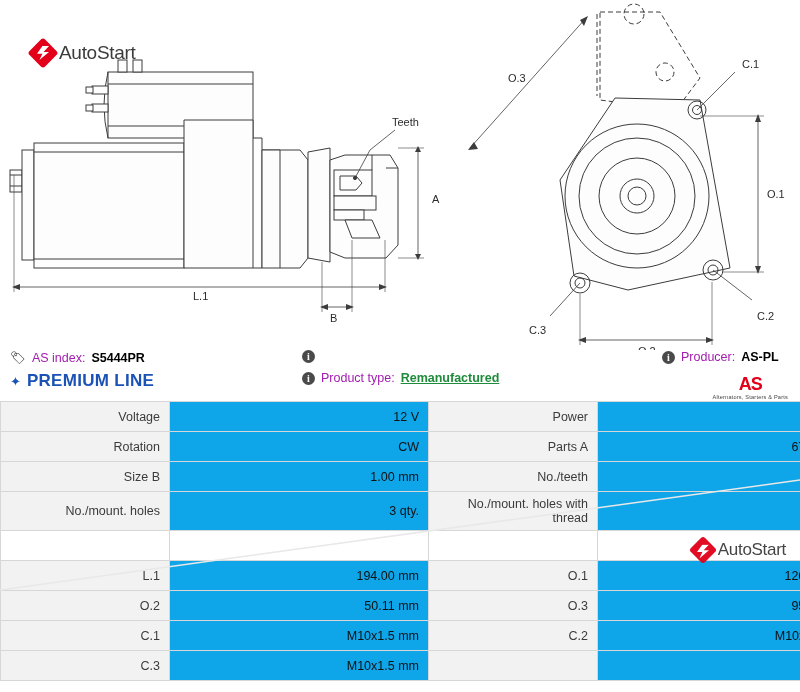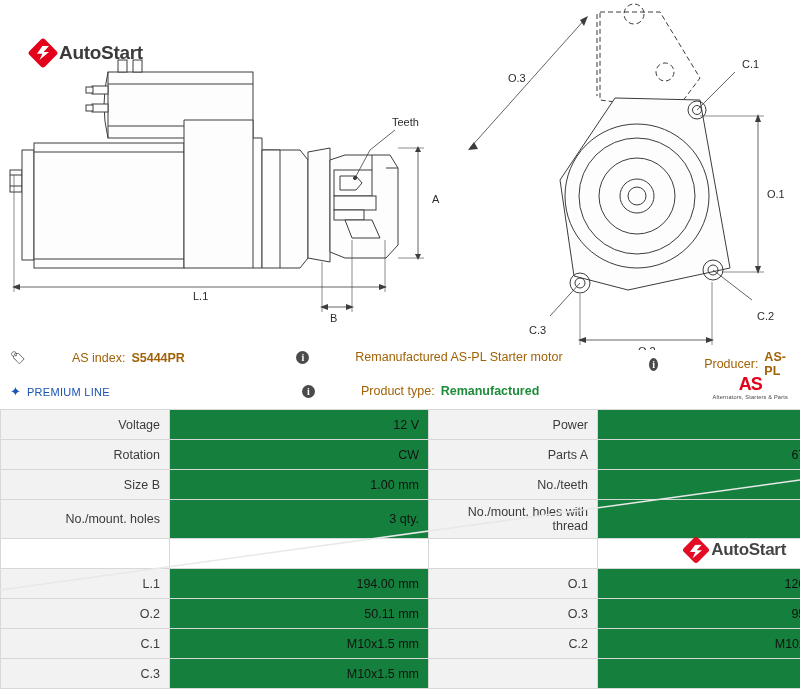--- a/index.html
+++ b/index.html
@@ -46,21 +46,21 @@
     left: 5px;
     top: 4px;
     width: 12px;
     height: 14px;
     background: #ffffff;
     clip-path: polygon(45% 0%, 100% 0%, 55% 42%, 100% 42%, 20% 100%, 45% 55%, 0% 55%);
     transform: rotate(-45deg);
   }
   .logo-text {
     font-size: 19px;
-    font-weight: bold;
+    font-weight: normal;
     color: #3b3b3b;
     letter-spacing: -0.3px;
   }
   #logo-main {
     left: 32px;
     top: 42px;
   }
 
   
   .info-block {
@@ -91,28 +91,28 @@
     height: 13px;
     border-radius: 50%;
     background: #4a4a4a;
     color: #ffffff;
     font-size: 10px;
     font-weight: bold;
     line-height: 13px;
     text-align: center;
     font-family: "Liberation Serif", serif;
   }
-  .lbl { color: #a16207; margin-left: 40px; }
-  .val-bold { font-weight: bold; color: #a16207; }
-  .val-green { font-weight: bold; color: #1e8c3a; }
+  .lbl { color: #a21caf; }
+  .val-bold { font-weight: bold; color: #000000; }
+  .val-green { font-weight: bold; color: #1e8c3a; text-decoration: underline; }
   .premium {
     color: #1b52b5;
-    font-weight: normal;
+    font-weight: bold;
     letter-spacing: 0.3px;
-    font-size: 11px;
+    font-size: 17px;
   }
   .premium-icon {
     color: #1b52b5;
     font-size: 13px;
   }
 
   .as-logo {
     position: absolute;
     right: 12px;
     top: 24px;
@@ -148,21 +148,21 @@
   td.k {
     text-align: right;
     color: #3b3b3b;
     background: #f2f2f2;
     width: 150px;
     margin-left: 35px;
   }
   td.v {
     text-align: right;
     color: #111111;
-    background: #15803d;
+    background: #0ea5e9;
     width: 240px;
   }
   tr.blank td {
     background: #ffffff;
     height: 19px;
   }
   .watermark {
     position: absolute;
     right: 14px;
     top: 540px;
@@ -316,21 +316,20 @@
 <div class="info-block">
 
   <div class="info-row">
     <div class="info-col col-1">
       <span class="tag-icon">🏷</span>
       <span class="lbl">AS index:</span>
       <span class="val-bold">S5444PR</span>
     </div>
     <div class="info-col col-2">
       <span class="info-icon">i</span>
-      <span class="lbl">Remanufactured AS-PL Starter motor</span>
     </div>
     <div class="info-col col-3">
       <span class="info-icon">i</span>
       <span class="lbl">Producer:</span>
       <span class="val-bold">AS-PL</span>
     </div>
   </div>
 
   <div class="info-row">
     <div class="info-col col-1">

